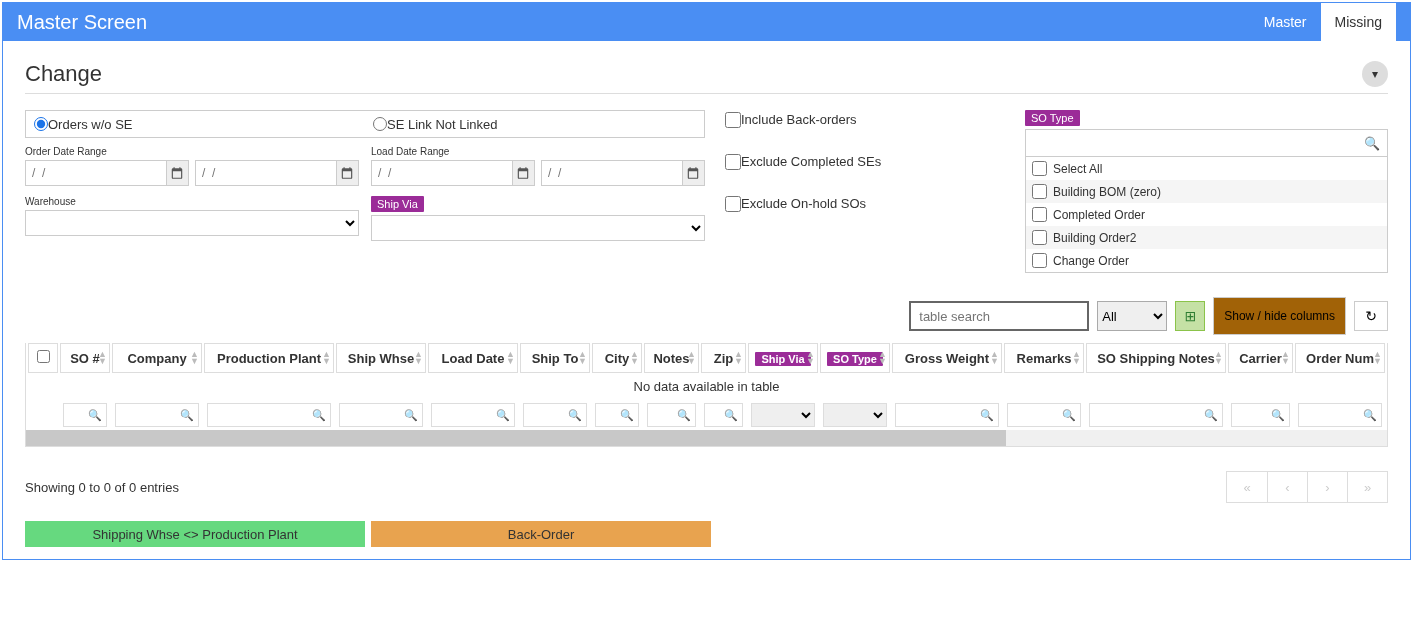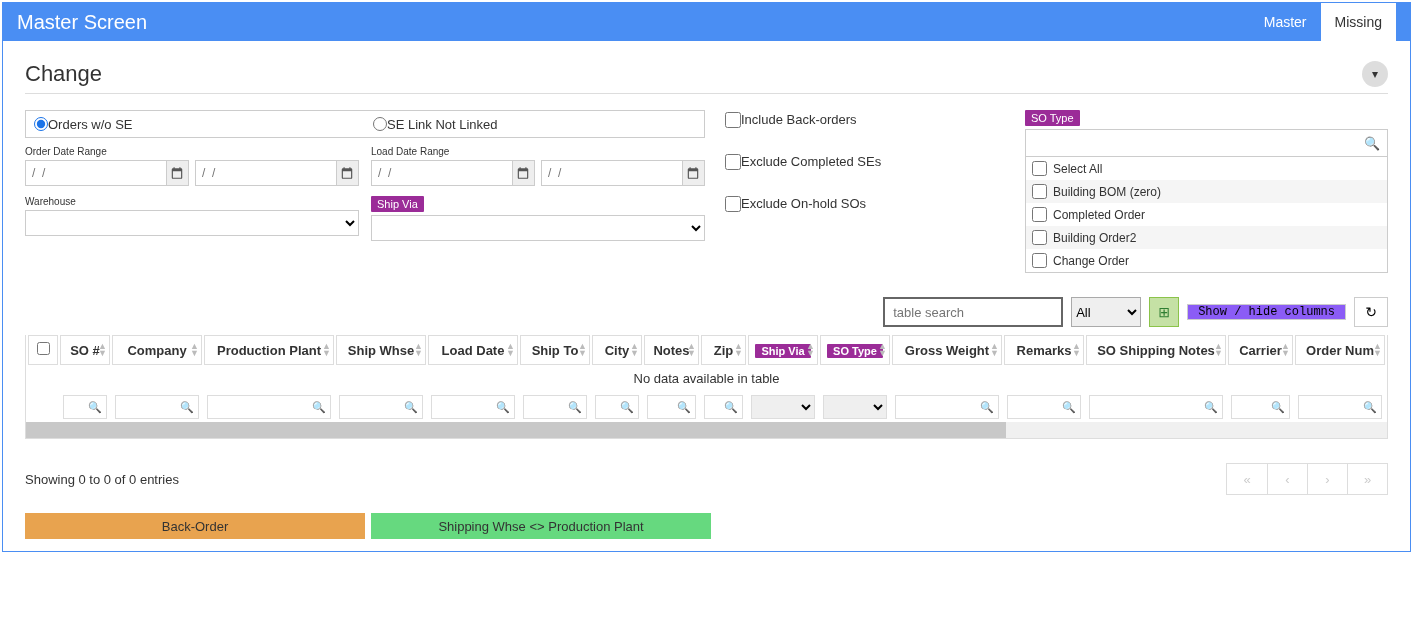--- a/index.html
+++ b/index.html
@@ -49,21 +49,21 @@
     .sotype-search input { border:none; flex:1; outline:none; font-size:12px;}
     .sotype-list { border:1px solid #ccc; border-top:none; max-height:156px; overflow-y:auto; }
     .sotype-list .itm { display:flex; align-items:center; gap:6px; padding:4px 6px; font-size:12px; }
     .sotype-list .itm:nth-child(even){ background:#f5f5f5;}
     .sotype-list .itm input { width:15px; height:15px;}
     
     .toolbar { display:flex; justify-content:flex-end; align-items:center; gap:8px; margin-top:24px; margin-bottom:8px;}
     .tbl-search { height:30px; border:2px solid #666; padding:0 8px; width:180px; font-size:13px;}
     .all-sel { height:30px; border:1px solid #aaa; width:70px; font-size:13px;}
     .excel-btn { height:30px; width:30px; border:1px solid #8bc34a; background:#c5e1a5; display:flex; align-items:center; justify-content:center; cursor:pointer; font-size:14px; color:#2e7d32;}
-    .showhide { height:16px; border:1px solid #ccc; padding:0 10px; background:#8b5cf6; font-size:12px; cursor:pointer;font-family:Liberation Mono, monospace;}
+    .showhide { height:38px; border:1px solid #ccc; padding:0 10px; background:#a16207; font-size:12px; cursor:pointer;}
     .refresh { height:30px; width:34px; border:1px solid #ccc; background:#fff; font-size:14px; cursor:pointer;}
     
     .dtable-wrap { border:1px solid #ddd; border-top:none; overflow-x:hidden; }
     table.dtable { border-collapse:separate; border-spacing:2px 0; width:100%; table-layout:fixed;}
     .dtable th { background:#fff; border:1px solid #ddd; padding:6px 4px; font-weight:bold; font-size:13px; white-space:nowrap; position:relative; overflow:hidden;}
     .dtable th .sorter { position:absolute; right:2px; top:50%; transform:translateY(-50%); font-size:9px; color:#bbb; line-height:7px;}
     .dtable th.hlt span.lbl { background:#9b2c98; color:#fff; padding:1px 6px; font-size:11px; border-radius:1px;}
     .dtable td { padding:6px; font-size:13px; text-align:center;}
     .nodata-row td { background:#fff;}
     .search-row td { padding:3px;}
@@ -385,17 +385,17 @@
       <div class="info-txt">Showing 0 to 0 of 0 entries</div>
       <div class="pager">
         <div class="pg">«</div>
         <div class="pg">‹</div>
         <div class="pg">›</div>
         <div class="pg">»</div>
       </div>
     </div>
 
     <div class="legends">
+      <div class="legend lg-green">Shipping Whse &lt;&gt; Production Plant</div>
       <div class="legend lg-orange">Back-Order</div>
-      <div class="legend lg-green">Shipping Whse &lt;&gt; Production Plant</div>
     </div>
   </div>
 </div>
 
 </body></html>

